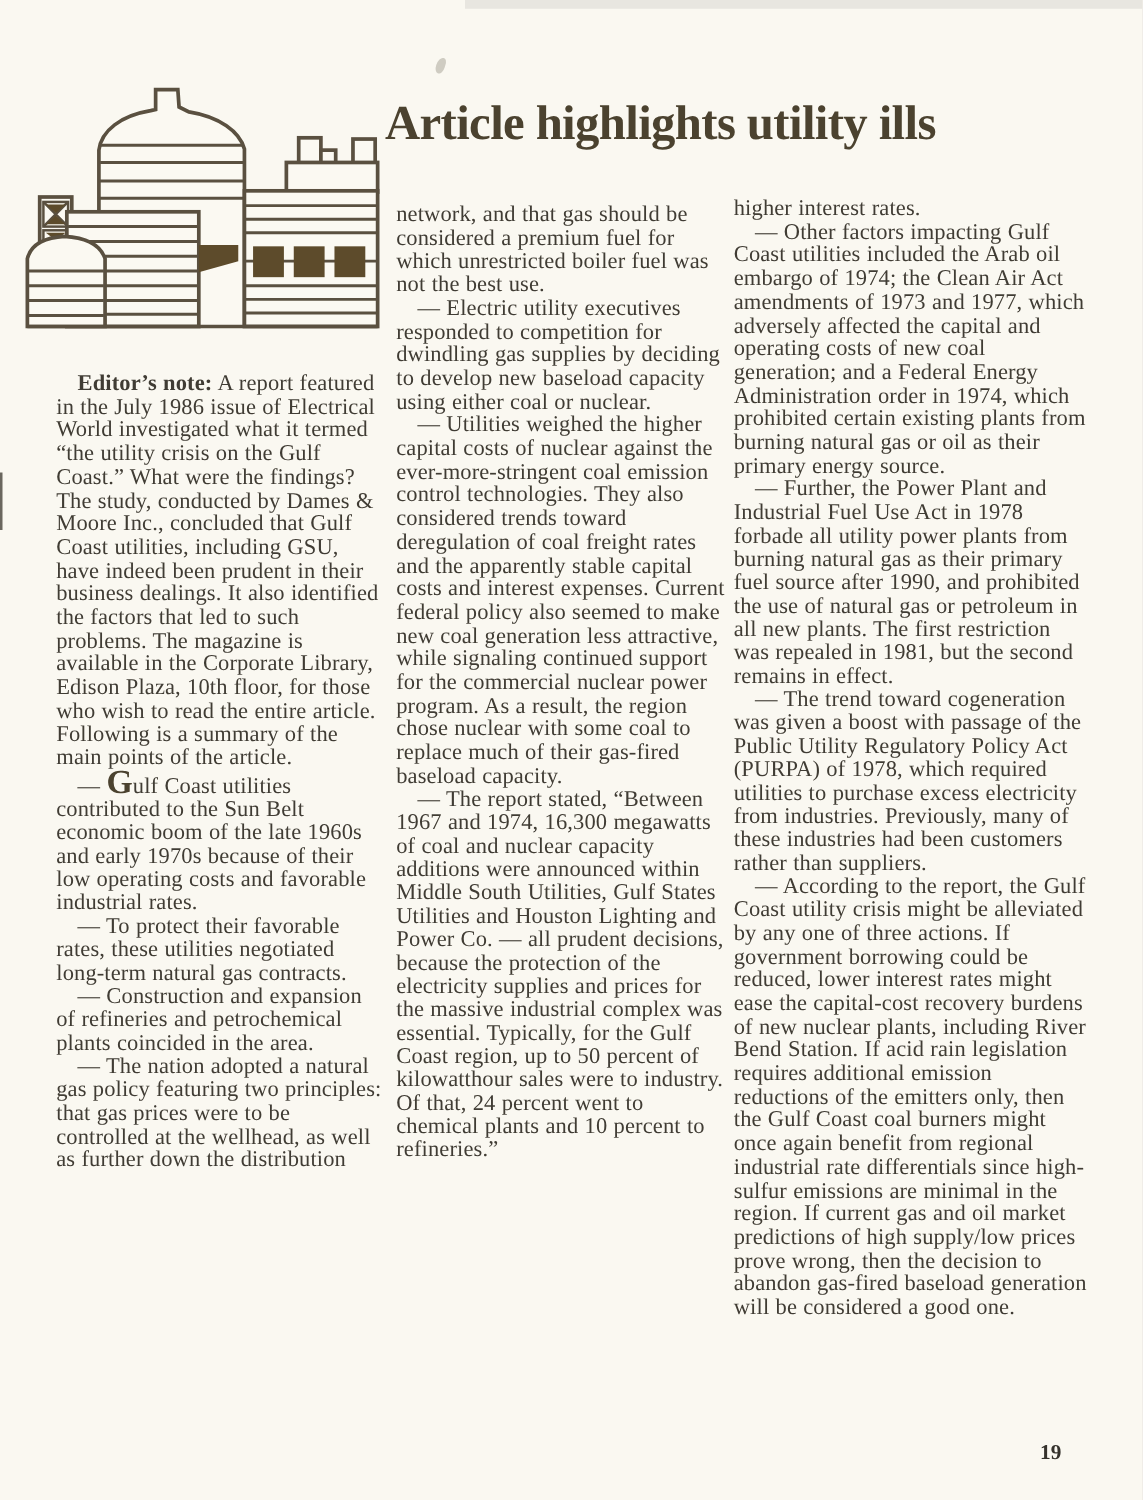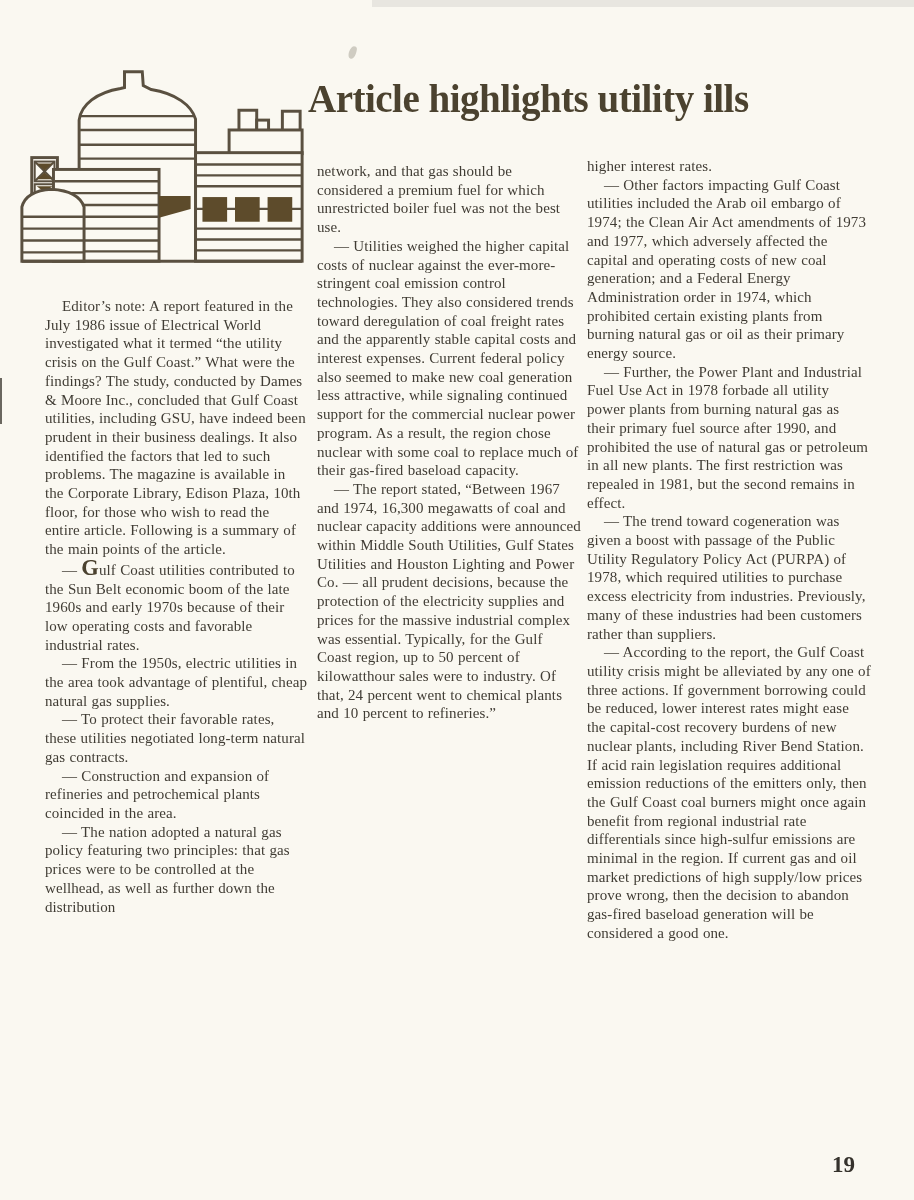--- a/index.html
+++ b/index.html
@@ -9,34 +9,34 @@
     font-family:"Liberation Serif","DejaVu Serif",serif;
     color:#403c34;
   }
   .headline {
     position:absolute; left:308px; top:76px; width:590px;
     font-size:39px; font-weight:bold; letter-spacing:-0.5px;
     color:#4b422f;
   }
   .illustration { position:absolute; left:14px; top:58px; width:296px; height:214px; }
   .col {
-    position:absolute; font-size:15px; line-height:18.7px;
+    position:absolute; font-size:18px; line-height:18.7px;
     letter-spacing:0.1px; word-spacing:0.4px; text-align:left;
   }
   .col p { margin:0; text-indent:17px; }
   .col p.cont { text-indent:0; }
   .col-1 { left:45px;  top:297px; width:262px; }
   .col-2 { left:317px; top:162px; width:264px; }
   .col-3 { left:587px; top:157px; width:284px; }
-  .b  { font-weight:normal; }
+  .b  { font-weight:bold; }
   .it { }
   .dropcap { font-size:1.5em; line-height:0.8em; font-weight:bold; color:#4b422f; }
   .page-number {
     position:absolute; left:832px; top:1152px;
-    font-size:23px; font-weight:bold; color:#35322c;
+    font-size:17px; font-weight:bold; color:#35322c;
   }
   .artifact-top {
     position:absolute; left:372px; top:0; width:542px; height:7px;
     background:#d9d7d1; opacity:0.55;
   }
   .artifact-comma {
     position:absolute; left:349px; top:46px; width:7px; height:13px;
     background:#cfccc2; border-radius:60% 40% 50% 50%; transform:rotate(18deg);
   }
   .artifact-left {
@@ -112,28 +112,28 @@
       <line x1="185" y1="194" x2="291" y2="194" stroke-width="2.4"></line>
     </g>
     <line x1="8" y1="205" x2="292" y2="205"></line>
   </svg>
 
   <div class="headline">Article highlights utility ills</div>
 
   <div class="col col-1">
     <p><span class="b">Editor’s note:</span><span> A report featured in the July 1986 issue of </span><span class="it">Electrical World</span><span> investigated what it termed “the utility crisis on the Gulf Coast.” What were the findings? The study, conducted by Dames &amp; Moore Inc., concluded that Gulf Coast utilities, including GSU, have indeed been prudent in their business dealings. It also identified the factors that led to such problems. The magazine is available in the Corporate Library, Edison Plaza, 10th floor, for those who wish to read the entire article. Following is a summary of the main points of the article.</span></p>
     <p><span>— </span><span class="dropcap">G</span><span>ulf Coast utilities contributed to the Sun Belt economic boom of the late 1960s and early 1970s because of their low operating costs and favorable industrial rates.</span></p>
-    <p>— From the 1950s, electric utilities in the area took advantage of plentiful, cheap natural gas supplies.</p>
     <p>— To protect their favorable rates, these utilities negotiated long-term natural gas contracts.</p>
     <p>— Construction and expansion of refineries and petrochemical plants coincided in the area.</p>
     <p>— The nation adopted a natural gas policy featuring two principles: that gas prices were to be controlled at the wellhead, as well as further down the distribution</p>
   </div>
 
   <div class="col col-2">
     <p class="cont">network, and that gas should be considered a premium fuel for which unrestricted boiler fuel was not the best use.</p>
+    <p>— Electric utility executives responded to competition for dwindling gas supplies by deciding to develop new baseload capacity using either coal or nuclear.</p>
     <p>— Utilities weighed the higher capital costs of nuclear against the ever-more-stringent coal emission control technologies. They also considered trends toward deregulation of coal freight rates and the apparently stable capital costs and interest expenses. Current federal policy also seemed to make new coal generation less attractive, while signaling continued support for the commercial nuclear power program. As a result, the region chose nuclear with some coal to replace much of their gas-fired baseload capacity.</p>
     <p>— The report stated, “Between 1967 and 1974, 16,300 megawatts of coal and nuclear capacity additions were announced within Middle South Utilities, Gulf States Utilities and Houston Lighting and Power Co. — all prudent decisions, because the protection of the electricity supplies and prices for the massive industrial complex was essential. Typically, for the Gulf Coast region, up to 50 percent of kilowatthour sales were to industry. Of that, 24 percent went to chemical plants and 10 percent to refineries.”</p>
   </div>
 
   <div class="col col-3">
     <p class="cont">higher interest rates.</p>
     <p>— Other factors impacting Gulf Coast utilities included the Arab oil embargo of 1974; the Clean Air Act amendments of 1973 and 1977, which adversely affected the capital and operating costs of new coal generation; and a Federal Energy Administration order in 1974, which prohibited certain existing plants from burning natural gas or oil as their primary energy source.</p>
     <p>— Further, the Power Plant and Industrial Fuel Use Act in 1978 forbade all utility power plants from burning natural gas as their primary fuel source after 1990, and prohibited the use of natural gas or petroleum in all new plants. The first restriction was repealed in 1981, but the second remains in effect.</p>
     <p>— The trend toward cogeneration was given a boost with passage of the Public Utility Regulatory Policy Act (PURPA) of 1978, which required utilities to purchase excess electricity from industries. Previously, many of these industries had been customers rather than suppliers.</p>
     <p>— According to the report, the Gulf Coast utility crisis might be alleviated by any one of three actions. If government borrowing could be reduced, lower interest rates might ease the capital-cost recovery burdens of new nuclear plants, including River Bend Station. If acid rain legislation requires additional emission reductions of the emitters only, then the Gulf Coast coal burners might once again benefit from regional industrial rate differentials since high-sulfur emissions are minimal in the region. If current gas and oil market predictions of high supply/low prices prove wrong, then the decision to abandon gas-fired baseload generation will be considered a good one.</p>

